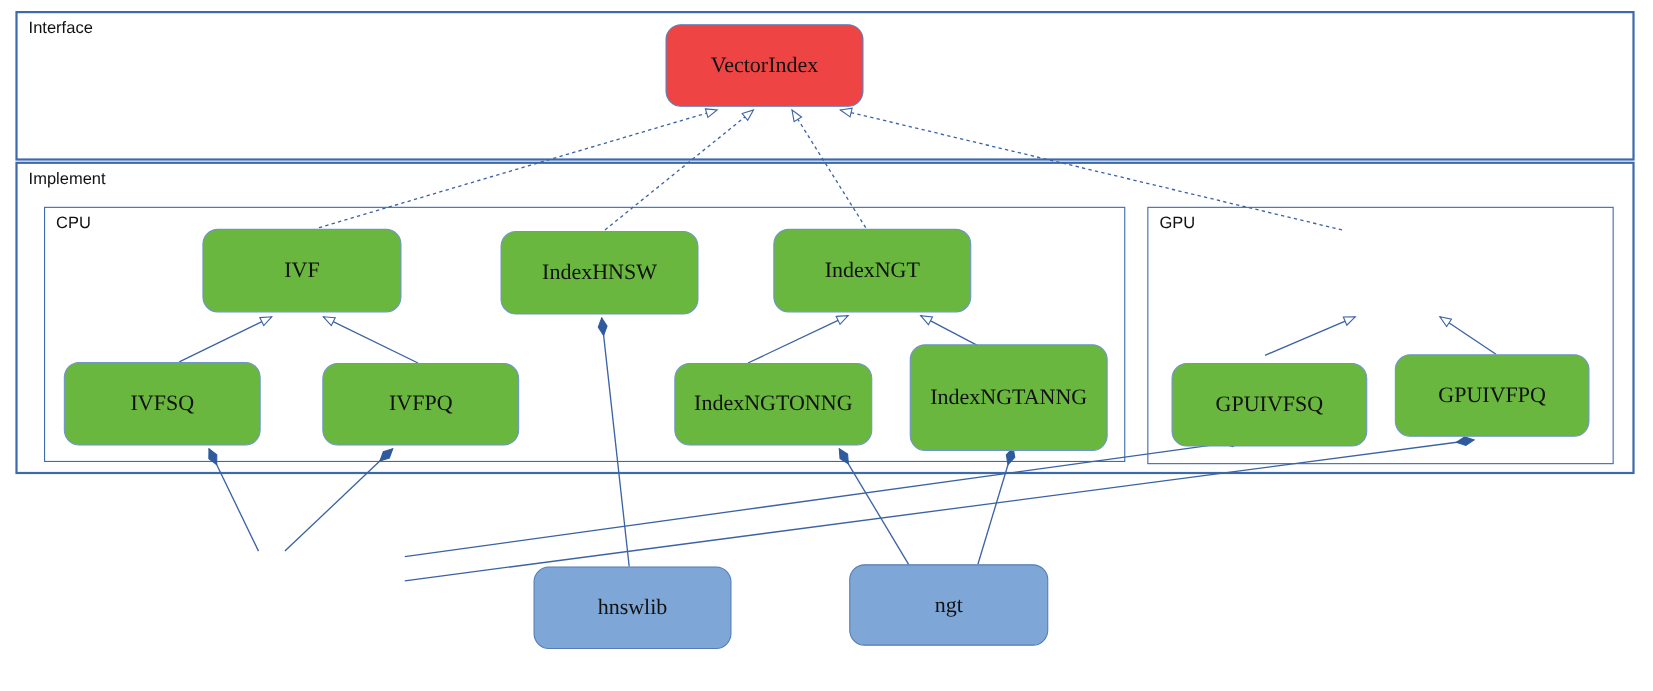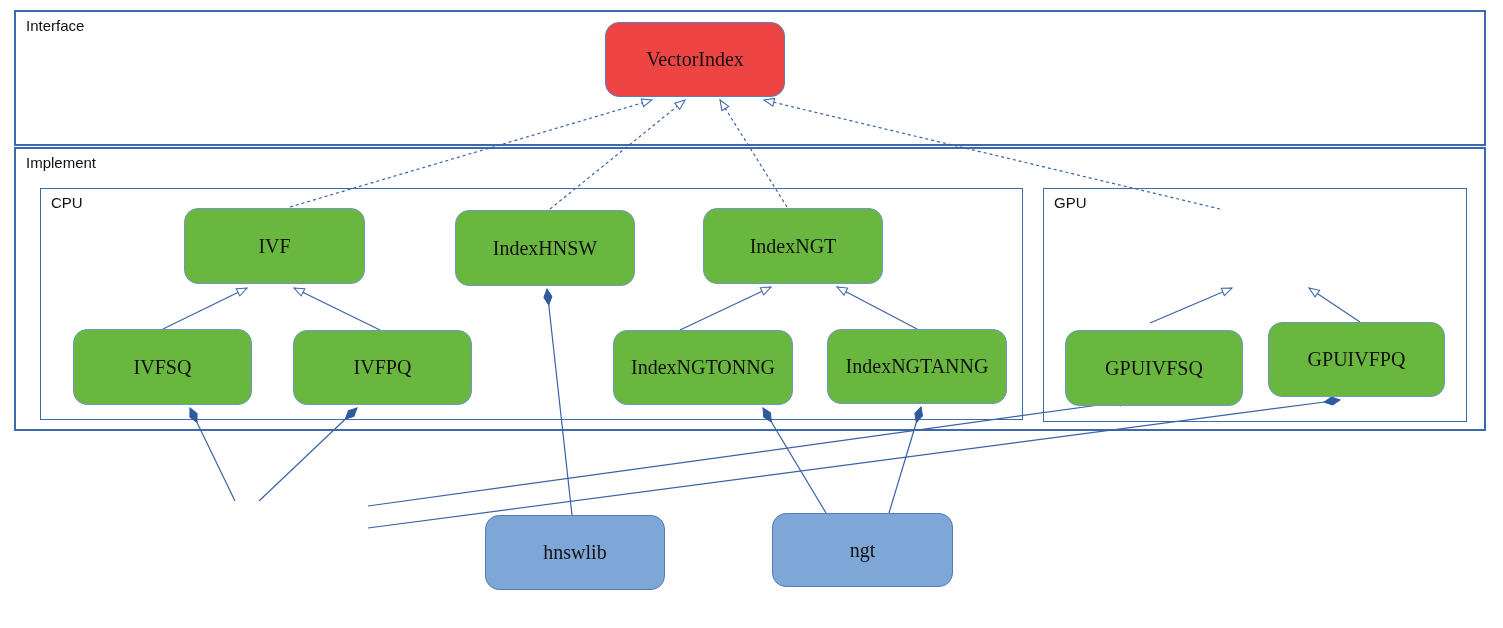--- a/index.html
+++ b/index.html
@@ -79,30 +79,30 @@
   <div class="node green" style="left:184px;top:208px;width:181px;height:76px;">
     <span>IVF</span>
   </div>
   <div class="node green" style="left:455px;top:210px;width:180px;height:76px;">
     <span>IndexHNSW</span>
   </div>
   <div class="node green" style="left:703px;top:208px;width:180px;height:76px;">
     <span>IndexNGT</span>
   </div>
 
-  <div class="node green" style="left:73px;top:329px;width:179px;height:76px;">
+  <div class="node green" style="left:58px;top:329px;width:179px;height:76px;">
     <span>IVFSQ</span>
   </div>
   <div class="node green" style="left:293px;top:330px;width:179px;height:75px;">
     <span>IVFPQ</span>
   </div>
   <div class="node green" style="left:613px;top:330px;width:180px;height:75px;">
     <span>IndexNGTONNG</span>
   </div>
-  <div class="node green" style="left:827px;top:329px;width:180px;height:75px;align-items:center;">
+  <div class="node green" style="left:827px;top:313px;width:180px;height:97px;align-items:center;">
     <span>IndexNGTANNG</span>
   </div>
   <div class="node green" style="left:1065px;top:330px;width:178px;height:76px;text-align:center;">
     <span>GPUIVFSQ</span>
   </div>
   <div class="node green" style="left:1268px;top:322px;width:177px;height:75px;">
     <span>GPUIVFPQ</span>
   </div>
 
   <div class="node blue" style="left:485px;top:515px;width:180px;height:75px;">

